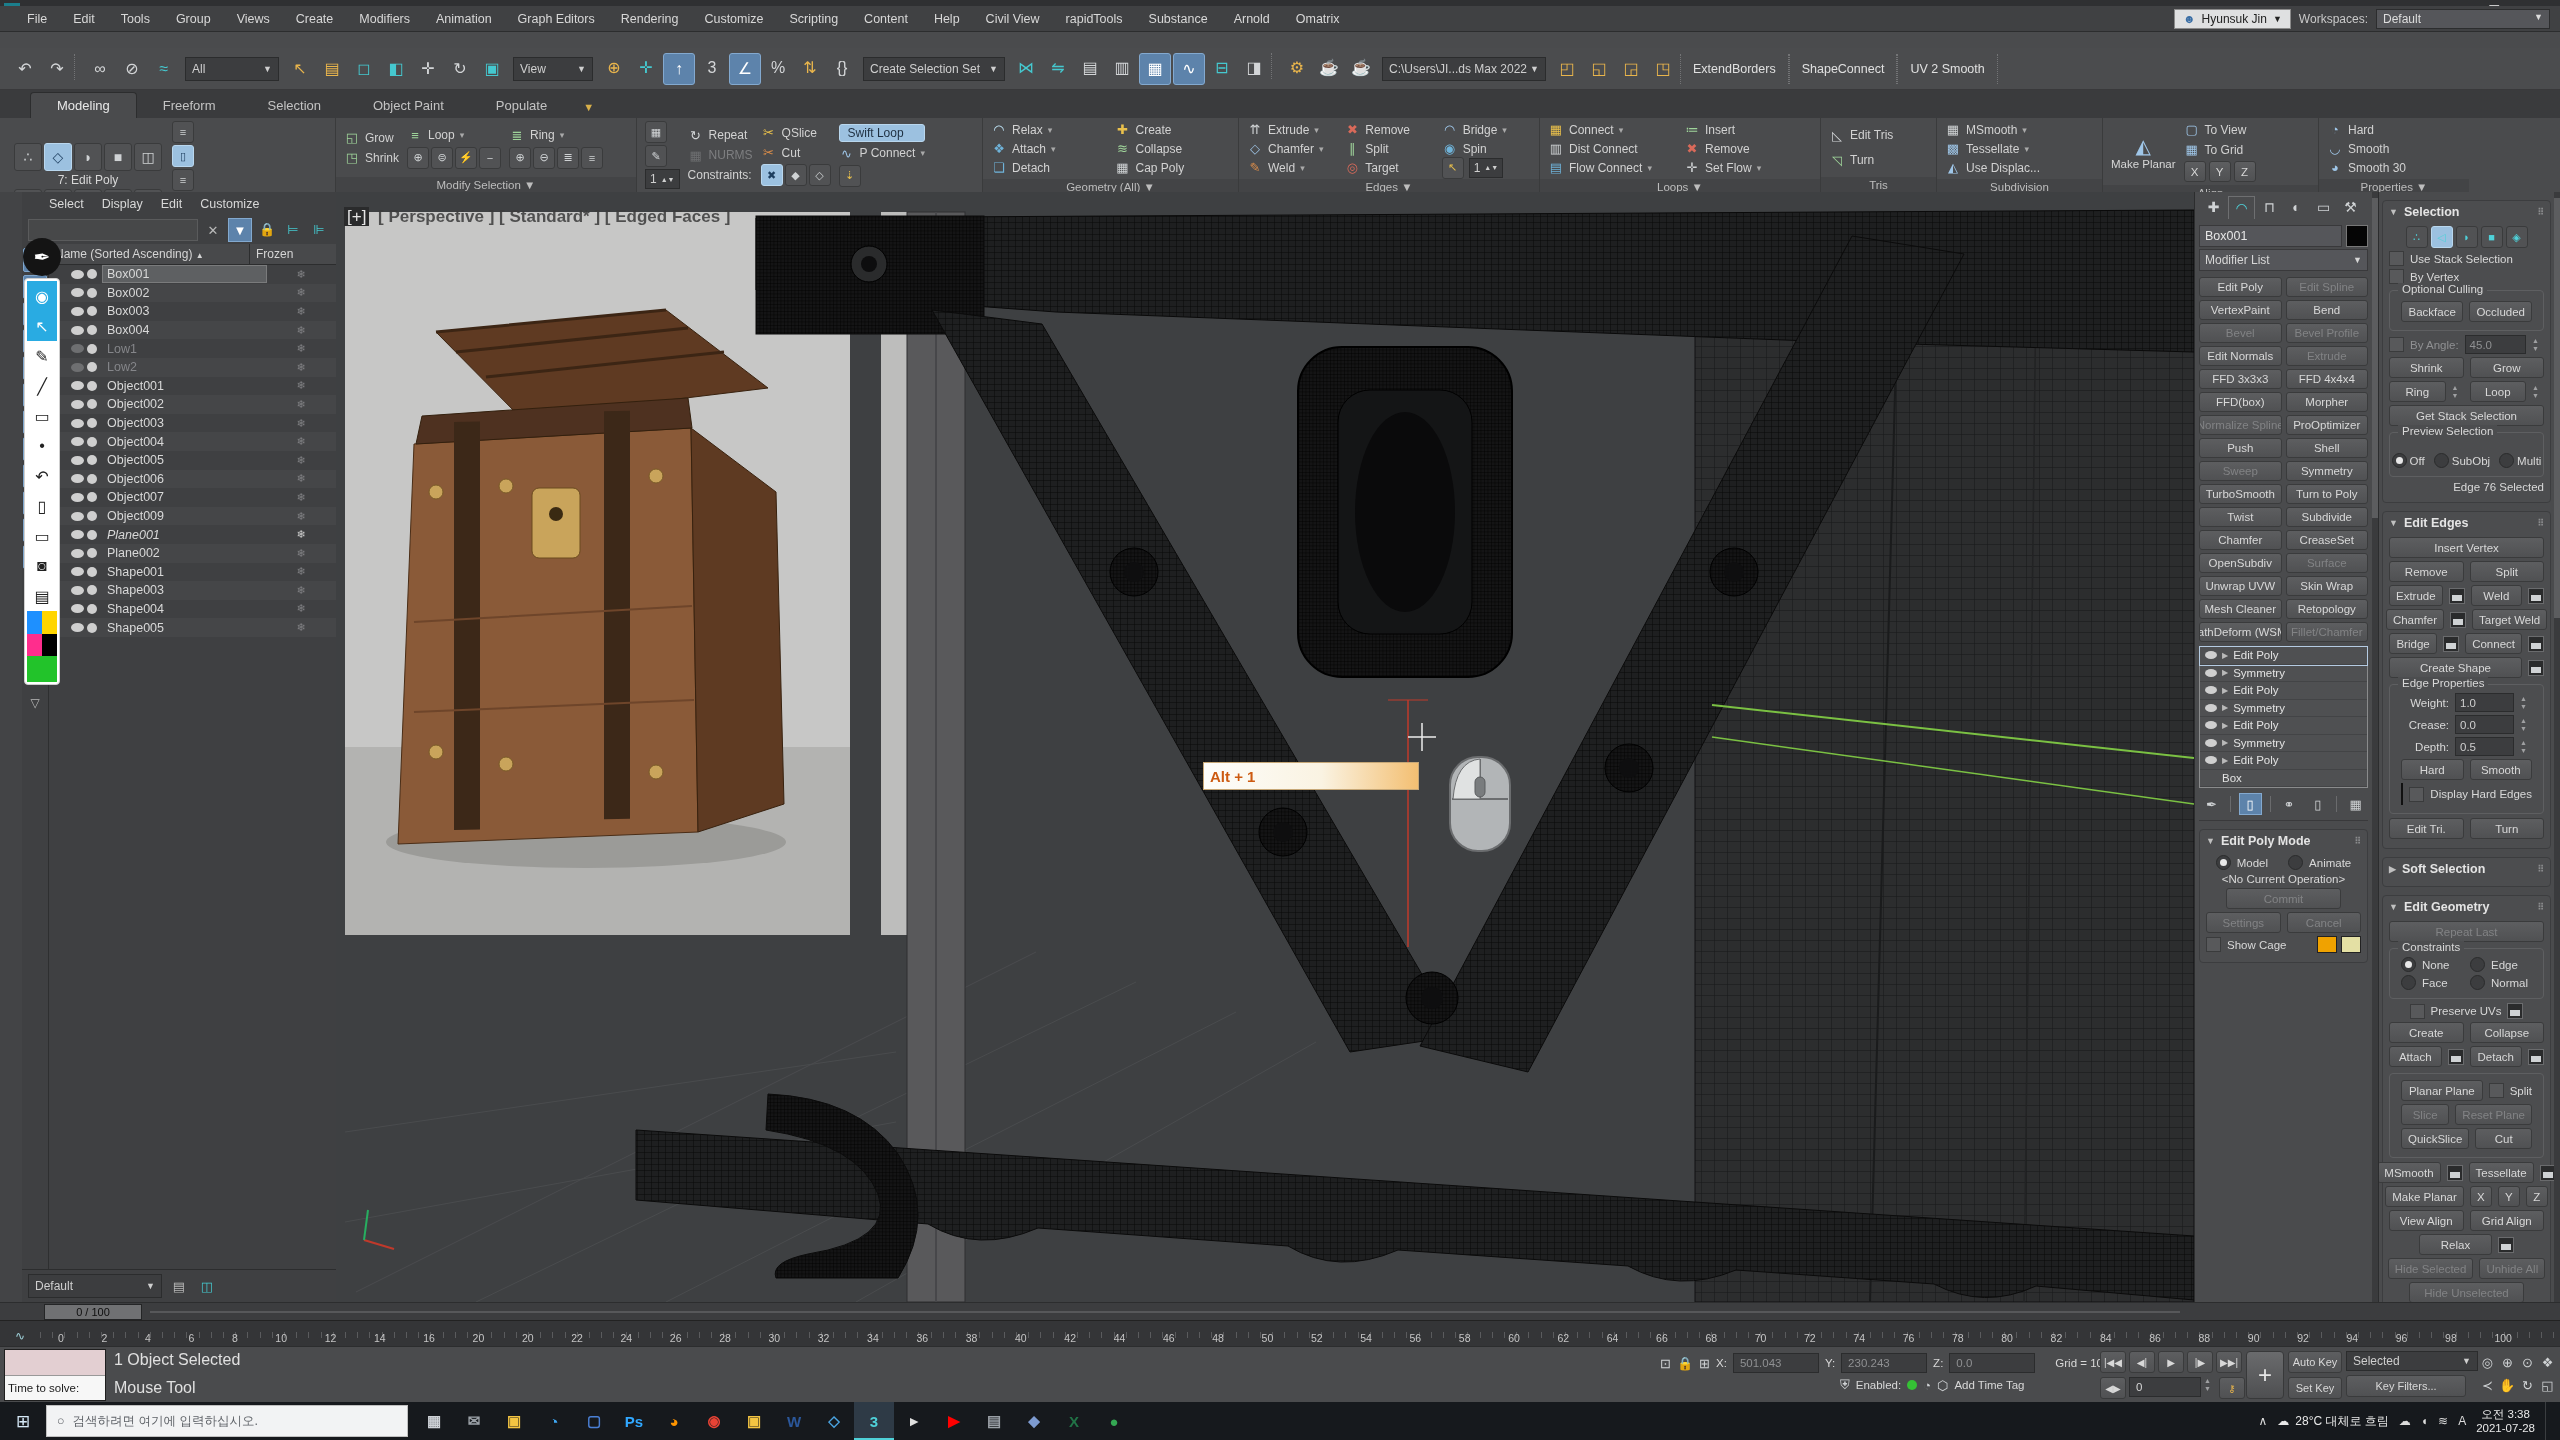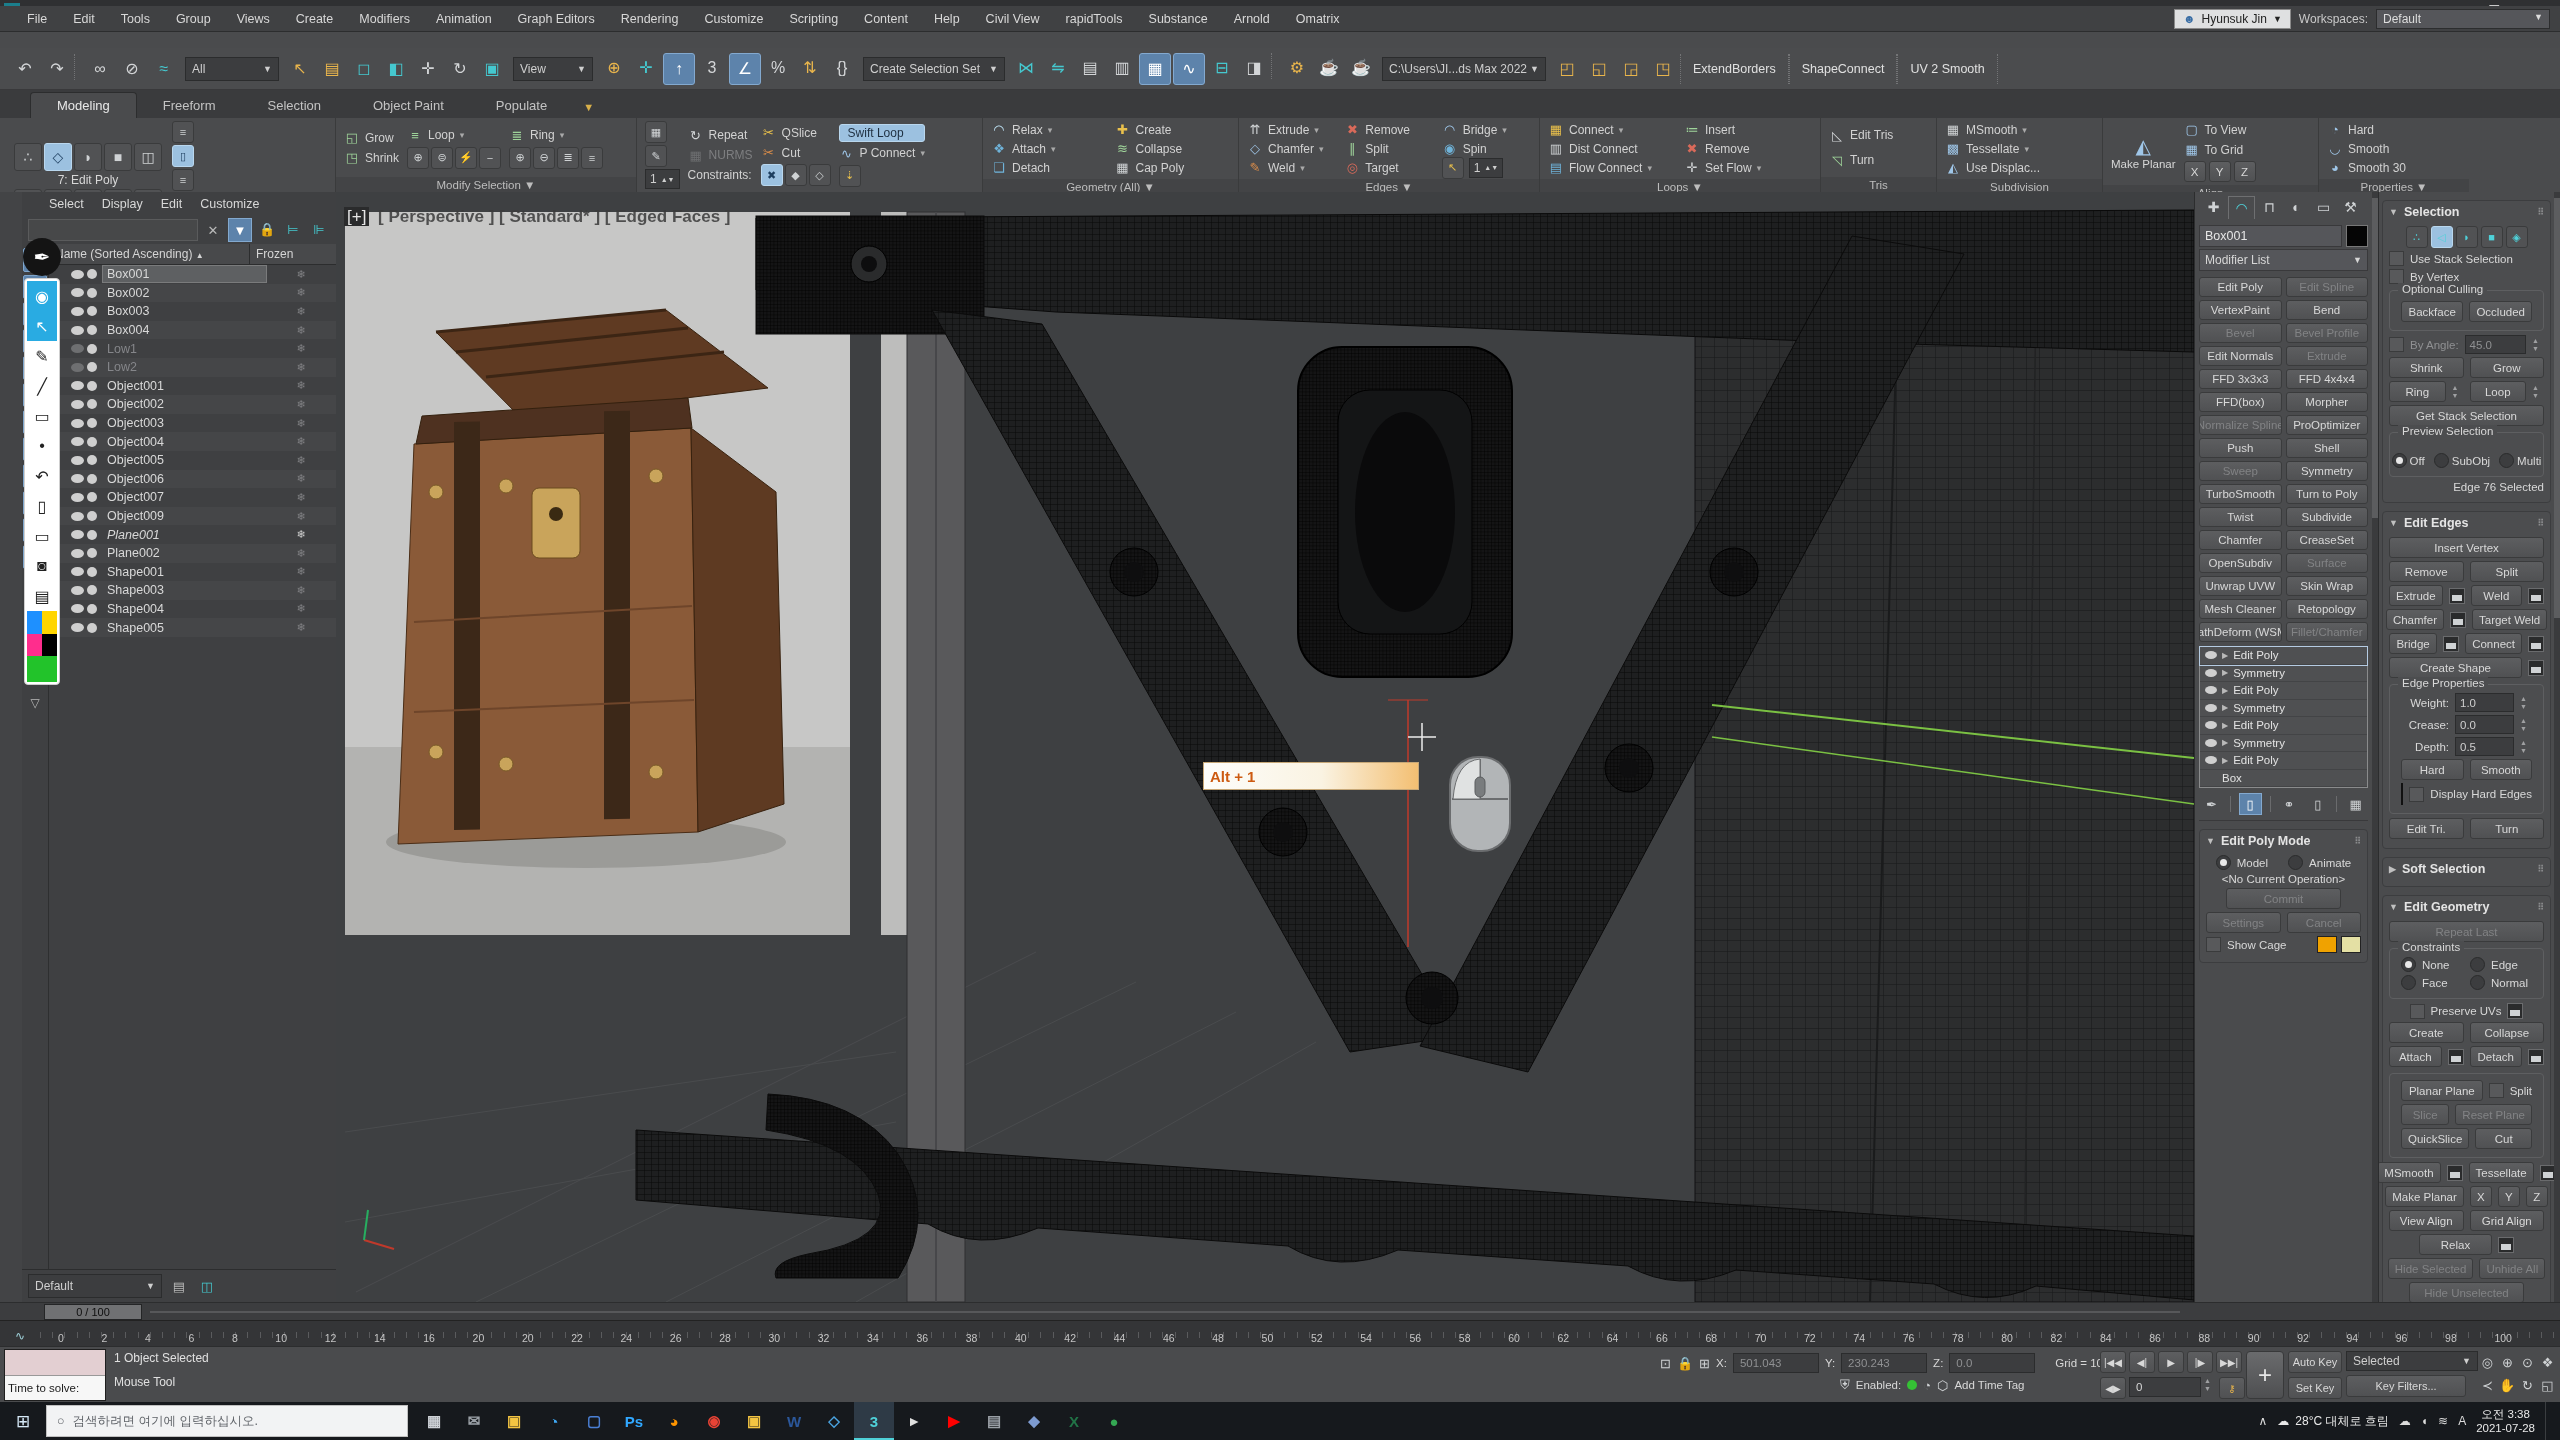--- a/index.html
+++ b/index.html
@@ -162,21 +162,21 @@
   #trackbar{left:0;top:1320px;width:2560px;height:26px;background:#343537;border-top:1px solid #222;display:flex;align-items:flex-end}
   #tbicon{width:40px;color:#9fd0d8;text-align:center;font-size:12px;padding-bottom:4px}
   #ticks{flex:1;display:flex;justify-content:space-between;padding:0 48px 3px 18px;color:#c6c6c6;font-size:10.5px;
          background-image:repeating-linear-gradient(90deg,#5a5b5d 0,#5a5b5d 1px,transparent 1px,transparent 12.2px);
          background-size:100% 6px;background-repeat:no-repeat;background-position:0 0}
   #statusbar{left:0;top:1346px;width:2560px;height:56px;background:#4a4b4d;border-top:1px solid #2c2d2e}
   #listener{left:4px;top:2px;width:100px;height:50px;border:1px solid #1f1f1f;display:flex;flex-direction:column}
   #listener .pink{flex:1;background:#e3cfd2}
   #listener .white{flex:1;background:#f7f7f7;color:#1a1a1a;font-size:11.5px;display:flex;align-items:center;padding-left:3px;border-top:1px solid #999;white-space:nowrap;overflow:hidden}
   #prompts{left:114px;top:4px;display:flex;flex-direction:column;gap:10px}
-  #prompts span{font-size:12px;color:#e0e0e0}
+  #prompts span{font-size:16px;color:#e0e0e0}
   .sfield{background:#3c3d3f;border:1px solid #2b2c2d;color:#8f9092;height:18px;display:flex;align-items:center;padding:0 6px;font-size:11.5px}
   #coordrow{left:1660px;top:6px;display:flex;align-items:center;gap:6px}
   #enrow{left:1840px;top:30px;display:flex;align-items:center;gap:6px}
   .sico{color:#cfd2d4;font-size:13px}
   #playback{left:2100px;top:4px;display:flex;flex-direction:column;gap:4px}
   #playback .row{display:flex;gap:3px}
   .pbi{width:24px;height:20px;background:linear-gradient(#5d5e60,#505153);border:1px solid #3a3b3c;border-radius:3px;
        color:#d8d8d8;display:flex;align-items:center;justify-content:center;font-size:10px}
   #bigkey{left:2246px;top:4px;width:36px;height:46px;background:linear-gradient(#6a6b6d,#4e4f51);border:1px solid #38393a;
           border-radius:4px;color:#e6e6e6;font-size:24px;display:flex;align-items:center;justify-content:center}

